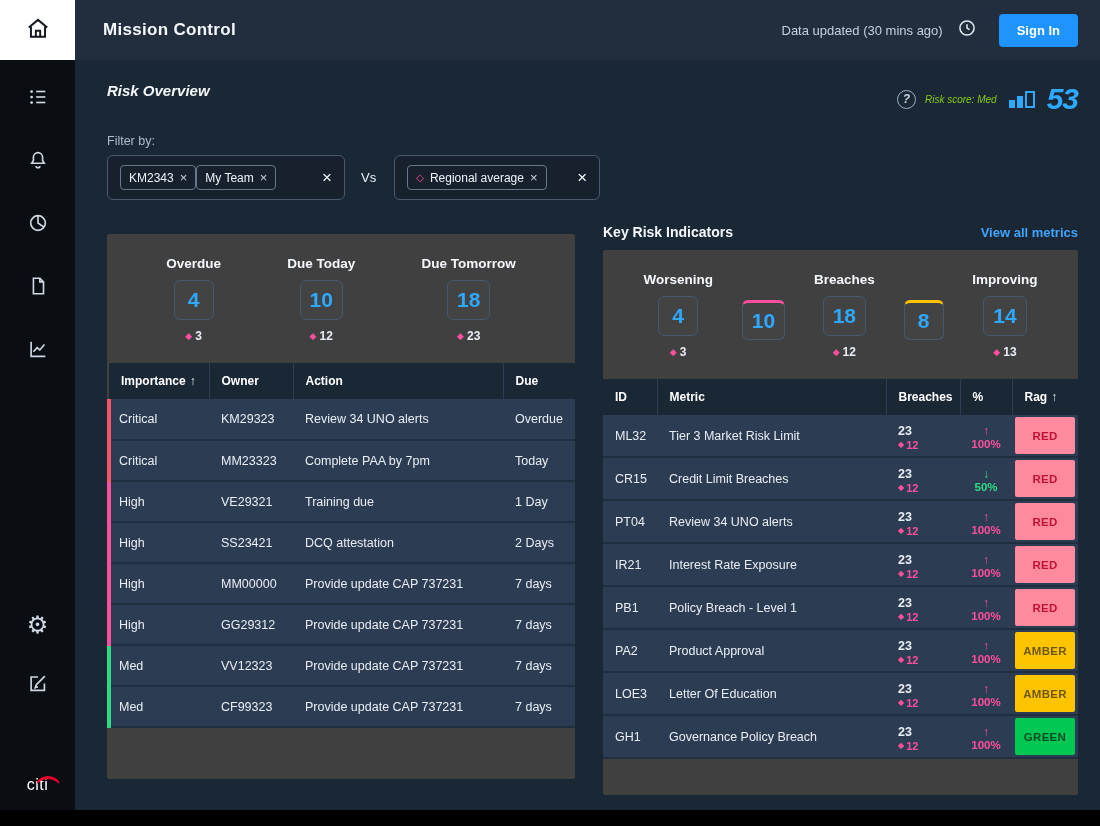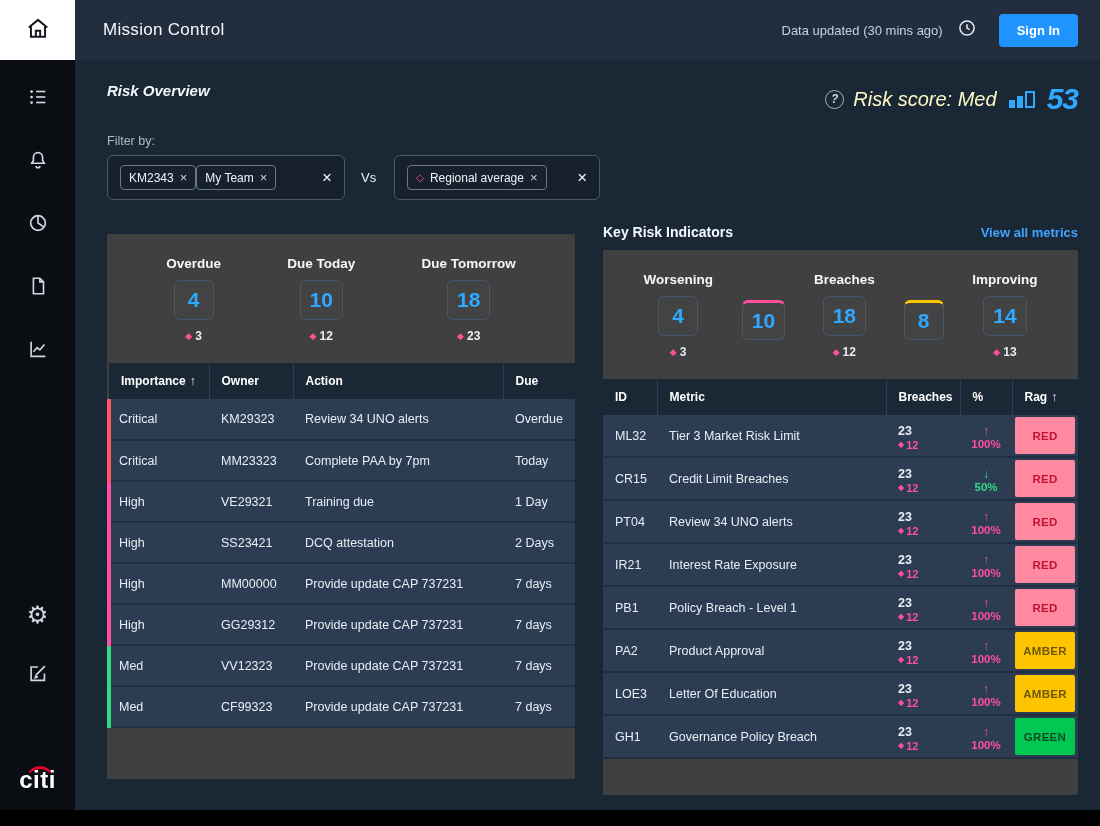--- a/index.html
+++ b/index.html
@@ -19,54 +19,54 @@
   }
   .home-tile {
     width:75px; height:60px; background:#ffffff;
     display:flex; align-items:center; justify-content:center; cursor:pointer;
   }
   .side-icons { display:flex; flex-direction:column; gap:37px; margin-top:26px; align-items:center; }
   .side-icon { width:26px; height:26px; display:flex; align-items:center; justify-content:center; cursor:pointer; }
   .side-bottom { margin-top:auto; display:flex; flex-direction:column; gap:34px; align-items:center; }
   .gear-glyph { font-family:"DejaVu Sans", sans-serif; font-size:24px; color:#cfd8e3; line-height:1; }
   .citi-logo { position:relative; margin:44px 0 16px; cursor:default; }
-  .citi-text { color:#fff; font-size:24px; font-weight:bold; letter-spacing:.5px; }
+  .citi-text { color:#fff; font-size:16px; font-weight:normal; letter-spacing:.5px; }
   .citi-arc {
     position:absolute; left:8px; top:0px; width:26px; height:12px;
     border-top:3px solid #e4002b; border-left:1px solid transparent; border-right:1px solid transparent;
     border-radius:50% 50% 0 0 / 100% 100% 0 0;
   }
 
   
   .main { flex:1; display:flex; flex-direction:column; min-width:0; }
   .topbar {
     height:60px; background:#222e3e; display:flex; align-items:center;
     padding:0 22px 0 28px; flex-shrink:0;
   }
-  .app-title { font-size:17px; font-weight:normal; color:#f4f8fc; letter-spacing:.3px; }
+  .app-title { font-size:17px; font-weight:bold; color:#f4f8fc; letter-spacing:.3px; }
   .top-right { margin-left:auto; display:flex; align-items:center; gap:14px; }
   .updated-text { font-size:13px; color:#c6d1dc; }
   .signin-btn {
     background:#1f93ff; color:#fff; font-weight:bold; font-size:13px;
     border:none; border-radius:4px; padding:9px 18px; cursor:pointer; margin-left:8px;
     font-family:"Liberation Sans", sans-serif;
   }
 
   .content { flex:1; background:#1a2735; padding:22px 22px 0 32px; min-width:0; }
 
   
   .overview-row { display:flex; align-items:flex-start;font-style:italic; }
   .page-title { font-size:15px; font-weight:bold; color:#f4f8fc; }
   .rs-right { margin-left:auto; display:flex; align-items:center; gap:9px; }
   .help-icon {
     width:19px; height:19px; border-radius:50%; border:1.5px solid #9fb0c0;
     color:#cdd6e0; font-size:12px; font-weight:bold; display:flex; align-items:center;
     justify-content:center; cursor:pointer;
   }
-  .score-label { font-size:20px; color:#fef9c3; }
+  .score-label { font-size:10px; color:#84cc16; }
   .bars { display:flex; align-items:flex-end; gap:2px; margin:0 3px; }
   .bar1 { width:6px; height:8px; background:#2fa8ff; }
   .bar2 { width:6px; height:12px; background:#2fa8ff; }
   .bar3 { width:10px; height:17px; border:2px solid #2fa8ff; background:transparent; }
   .score-value { font-size:30px; font-weight:bold; color:#2fa8ff; letter-spacing:-1px; }
 
   
   .filter-label { margin-top:18px; font-size:12.5px; color:#aebbc9; }
   .filter-row { display:flex; align-items:center; margin-top:7px; }
   .filter-group {

